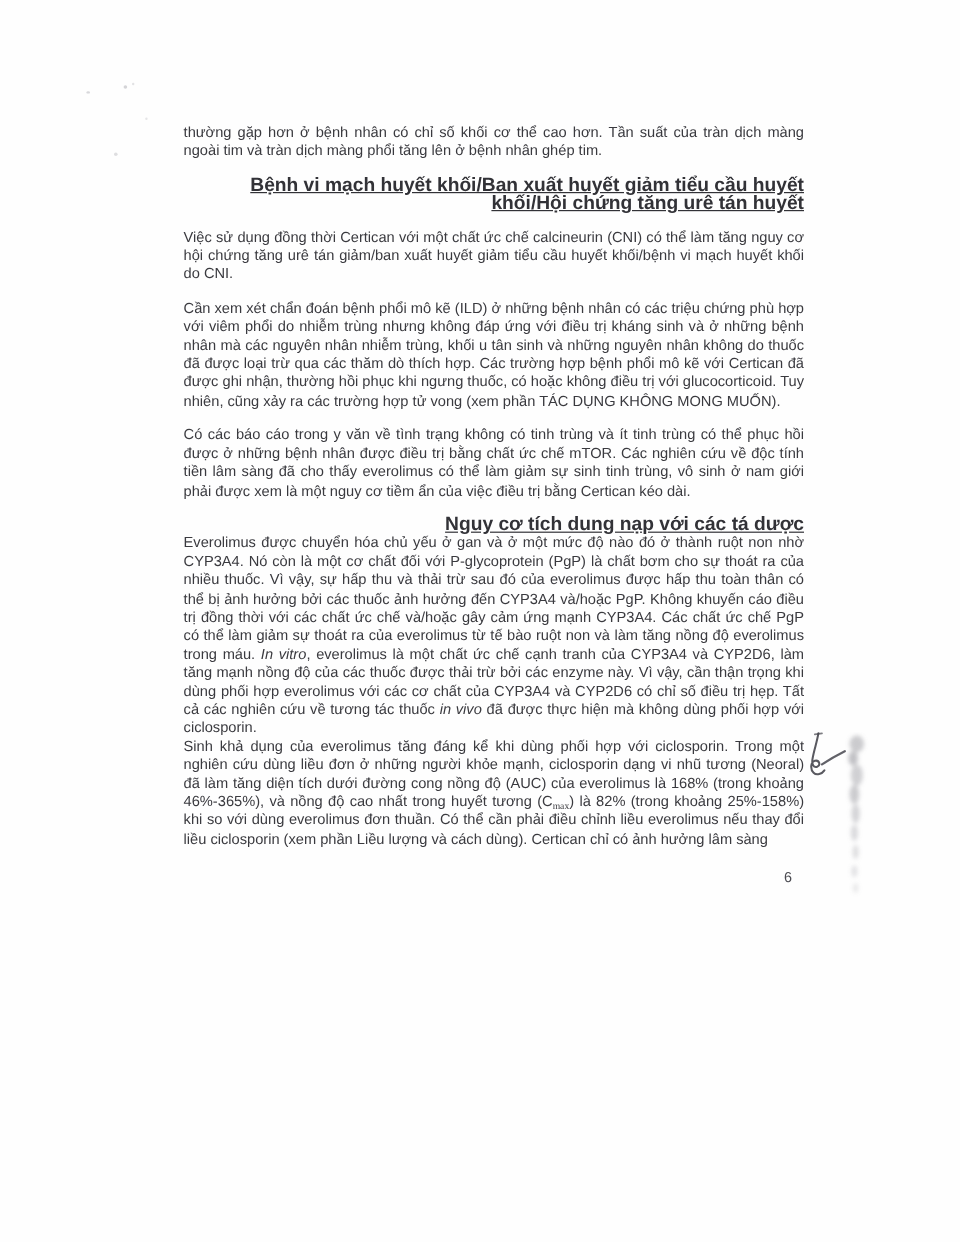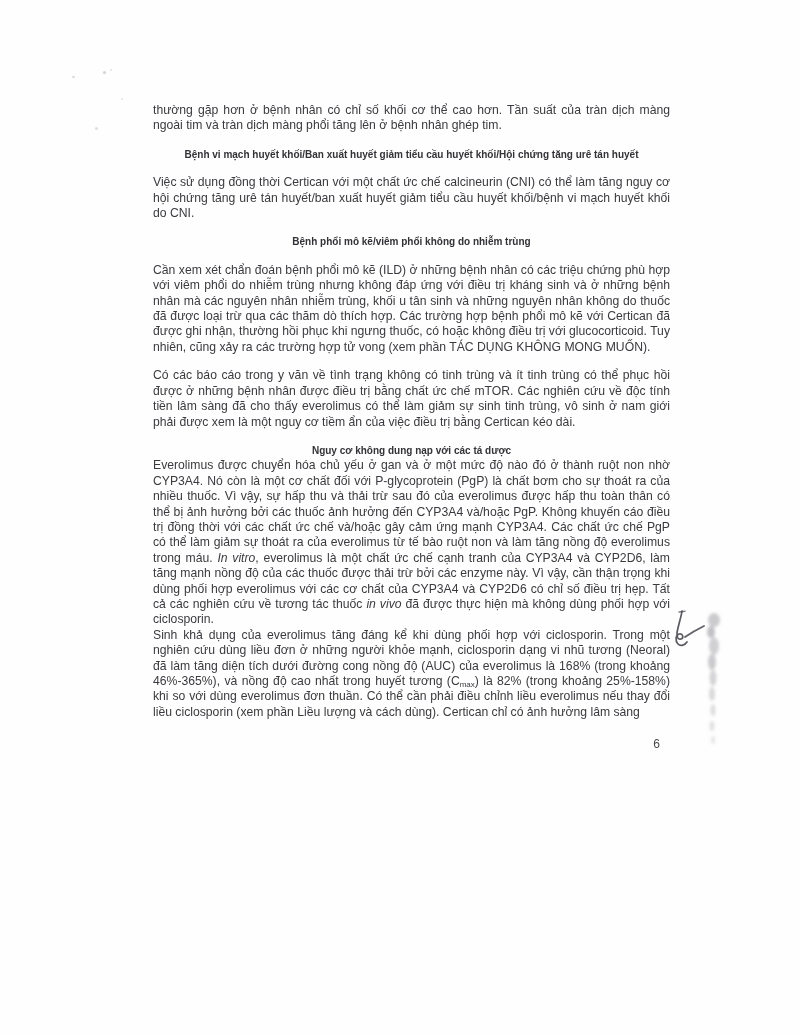--- a/index.html
+++ b/index.html
@@ -26,33 +26,35 @@
     color: #3a3a3f;
     text-align: justify;
   }
   .sec {
     margin: 13px 0 0 0;
     padding: 0;
   }
   .sec:first-child { margin-top: 0; }
   .sec.tight { margin-top: 0; }
   h2.sec {
-    font-size: 10px;
+    font-size: 16px;
     font-weight: 700;
     color: #323237;
-    text-align: center;
+    text-align: right;
+    text-decoration: underline;
   }
   p.sec { font-weight: 400; }
   em { font-style: italic; margin-top: 16px; }
   sub {
     font-size: 8px;
     line-height: 0;
     vertical-align: baseline;
     position: relative;
     top: 2px;
+    font-family: Liberation Serif, serif;
   }
   .pagenum {
     margin-top: 17px;
     padding-right: 10px;
     text-align: right;
     font-size: 12px;
     color: #4a4a50;
   }
   
   .speck {
@@ -76,25 +78,24 @@
   <div class="speck" style="left:72px; top:76px; width:3px; height:2px;"></div>
   <div class="speck" style="left:103px; top:71px; width:3px; height:3px; opacity:.6;"></div>
   <div class="speck" style="left:110px; top:69px; width:2px; height:2px; opacity:.4;"></div>
   <div class="speck" style="left:95px; top:127px; width:3px; height:3px; opacity:.45;"></div>
   <div class="speck" style="left:121px; top:98px; width:2px; height:2px; opacity:.35;"></div>
 
   <div class="text-column">
     <div>
         <p class="sec"><span>thường gặp hơn ở bệnh nhân có chỉ số khối cơ thể cao hơn. Tần suất của tràn dịch màng ngoài tim và tràn dịch màng phổi tăng lên ở bệnh nhân ghép tim.</span></p>
         <h2 class="sec"><span>Bệnh vi mạch huyết khối/Ban xuất huyết giảm tiểu cầu huyết khối/Hội chứng tăng urê tán huyết</span></h2>
-        <p class="sec"><span>Việc sử dụng đồng thời Certican với một chất ức chế calcineurin (CNI) có thể làm tăng nguy cơ hội chứng tăng urê tán huyết/ban xuất huyết giảm tiểu cầu huyết khối/bệnh vi mạch huyết khối do CNI.</span></p>
-        <h2 class="sec"><span>Bệnh phổi mô kẽ/viêm phổi không do nhiễm trùng</span></h2>
+        <p class="sec"><span>Việc sử dụng đồng thời Certican với một chất ức chế calcineurin (CNI) có thể làm tăng nguy cơ hội chứng tăng urê tán giảm/ban xuất huyết giảm tiểu cầu huyết khối/bệnh vi mạch huyết khối do CNI.</span></p>
         <p class="sec"><span>Cần xem xét chẩn đoán bệnh phổi mô kẽ (ILD) ở những bệnh nhân có các triệu chứng phù hợp với viêm phổi do nhiễm trùng nhưng không đáp ứng với điều trị kháng sinh và ở những bệnh nhân mà các nguyên nhân nhiễm trùng, khối u tân sinh và những nguyên nhân không do thuốc đã được loại trừ qua các thăm dò thích hợp. Các trường hợp bệnh phổi mô kẽ với Certican đã được ghi nhận, thường hồi phục khi ngưng thuốc, có hoặc không điều trị với glucocorticoid. Tuy nhiên, cũng xảy ra các trường hợp tử vong (xem phần TÁC DỤNG KHÔNG MONG MUỐN).</span></p>
         <p class="sec"><span>Có các báo cáo trong y văn về tình trạng không có tinh trùng và ít tinh trùng có thể phục hồi được ở những bệnh nhân được điều trị bằng chất ức chế mTOR. Các nghiên cứu về độc tính tiền lâm sàng đã cho thấy everolimus có thể làm giảm sự sinh tinh trùng, vô sinh ở nam giới phải được xem là một nguy cơ tiềm ẩn của việc điều trị bằng Certican kéo dài.</span></p>
-        <h2 class="sec"><span>Nguy cơ không dung nạp với các tá dược</span></h2>
+        <h2 class="sec"><span>Nguy cơ tích dung nạp với các tá dược</span></h2>
         <p class="sec tight"><span>Everolimus được chuyển hóa chủ yếu ở gan và ở một mức độ nào đó ở thành ruột non nhờ CYP3A4. Nó còn là một cơ chất đối với P-glycoprotein (PgP) là chất bơm cho sự thoát ra của nhiều thuốc. Vì vậy, sự hấp thu và thải trừ sau đó của everolimus được hấp thu toàn thân có thể bị ảnh hưởng bởi các thuốc ảnh hưởng đến CYP3A4 và/hoặc PgP. Không khuyến cáo điều trị đồng thời với các chất ức chế và/hoặc gây cảm ứng mạnh CYP3A4. Các chất ức chế PgP có thể làm giảm sự thoát ra của everolimus từ tế bào ruột non và làm tăng nồng độ everolimus trong máu. </span><em>In vitro</em><span>, everolimus là một chất ức chế cạnh tranh của CYP3A4 và CYP2D6, làm tăng mạnh nồng độ của các thuốc được thải trừ bởi các enzyme này. Vì vậy, cần thận trọng khi dùng phối hợp everolimus với các cơ chất của CYP3A4 và CYP2D6 có chỉ số điều trị hẹp. Tất cả các nghiên cứu về tương tác thuốc </span><em>in vivo</em><span> đã được thực hiện mà không dùng phối hợp với ciclosporin.</span></p>
         <p class="sec tight"><span>Sinh khả dụng của everolimus tăng đáng kể khi dùng phối hợp với ciclosporin. Trong một nghiên cứu dùng liều đơn ở những người khỏe mạnh, ciclosporin dạng vi nhũ tương (Neoral) đã làm tăng diện tích dưới đường cong nồng độ (AUC) của everolimus là 168% (trong khoảng 46%-365%), và nồng độ cao nhất trong huyết tương (C</span><sub>max</sub><span>) là 82% (trong khoảng 25%-158%) khi so với dùng everolimus đơn thuần. Có thể cần phải điều chỉnh liều everolimus nếu thay đổi liều ciclosporin (xem phần Liều lượng và cách dùng). Certican chỉ có ảnh hưởng lâm sàng</span></p>
       </div>
     <div class="pagenum">6</div>
   </div>
 
   <div class="pen-mark-wrap">
     <svg width="48" height="62" viewBox="0 0 48 62">
       <path d="M16,3 C15,10 12,18 11,25 C10.5,29 12,32 15,31 C18,30 17,25 13,26 C9.5,27 9,33 12,36 C14.5,38.5 19,37 21,34" fill="none" stroke="#47474f" stroke-width="1.7" stroke-linecap="round" opacity="0.9"></path>
       <path d="M19,29 C25,25 32,21 38,18" fill="none" stroke="#47474f" stroke-width="1.9" stroke-linecap="round" opacity="0.85"></path>

